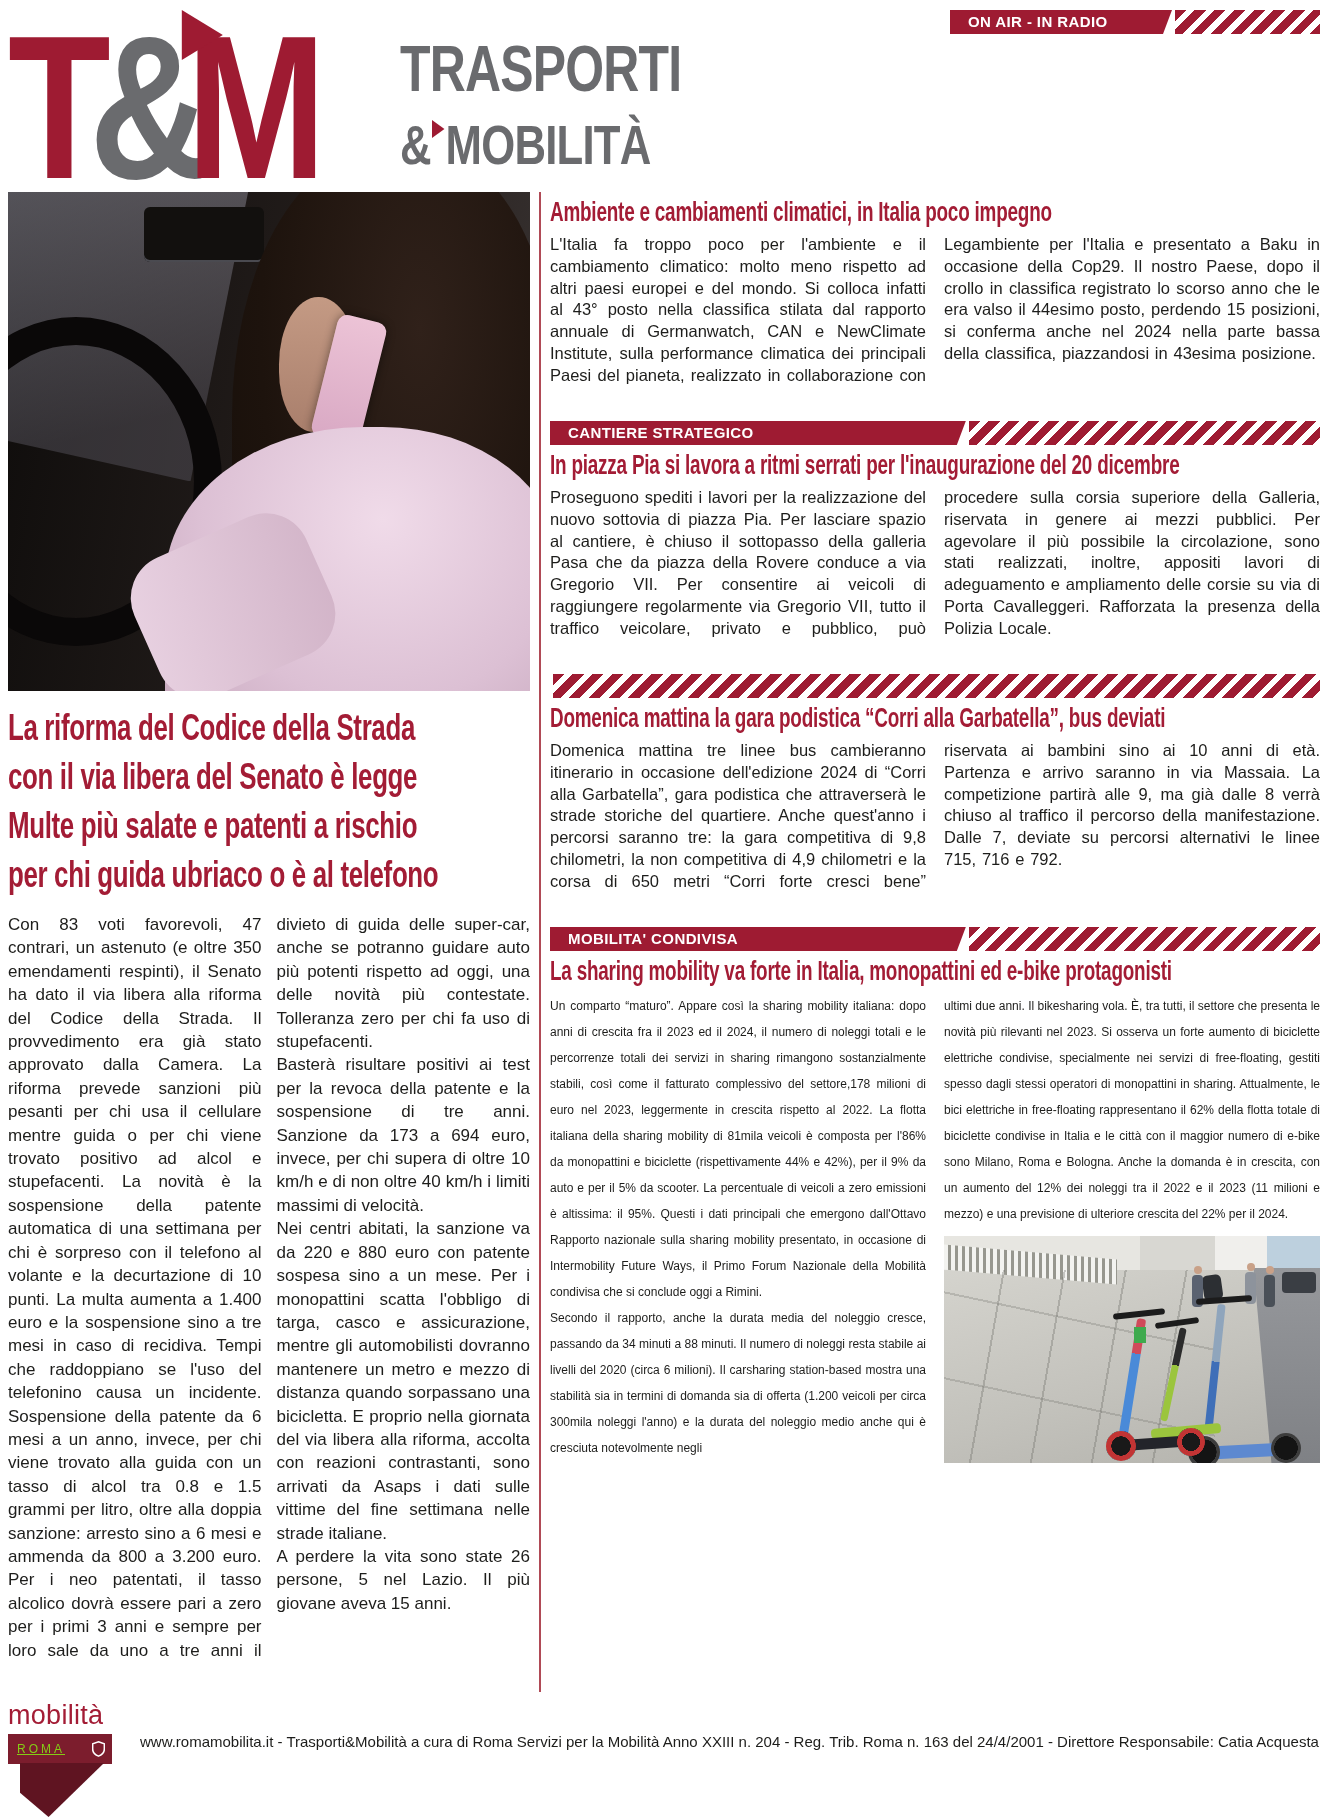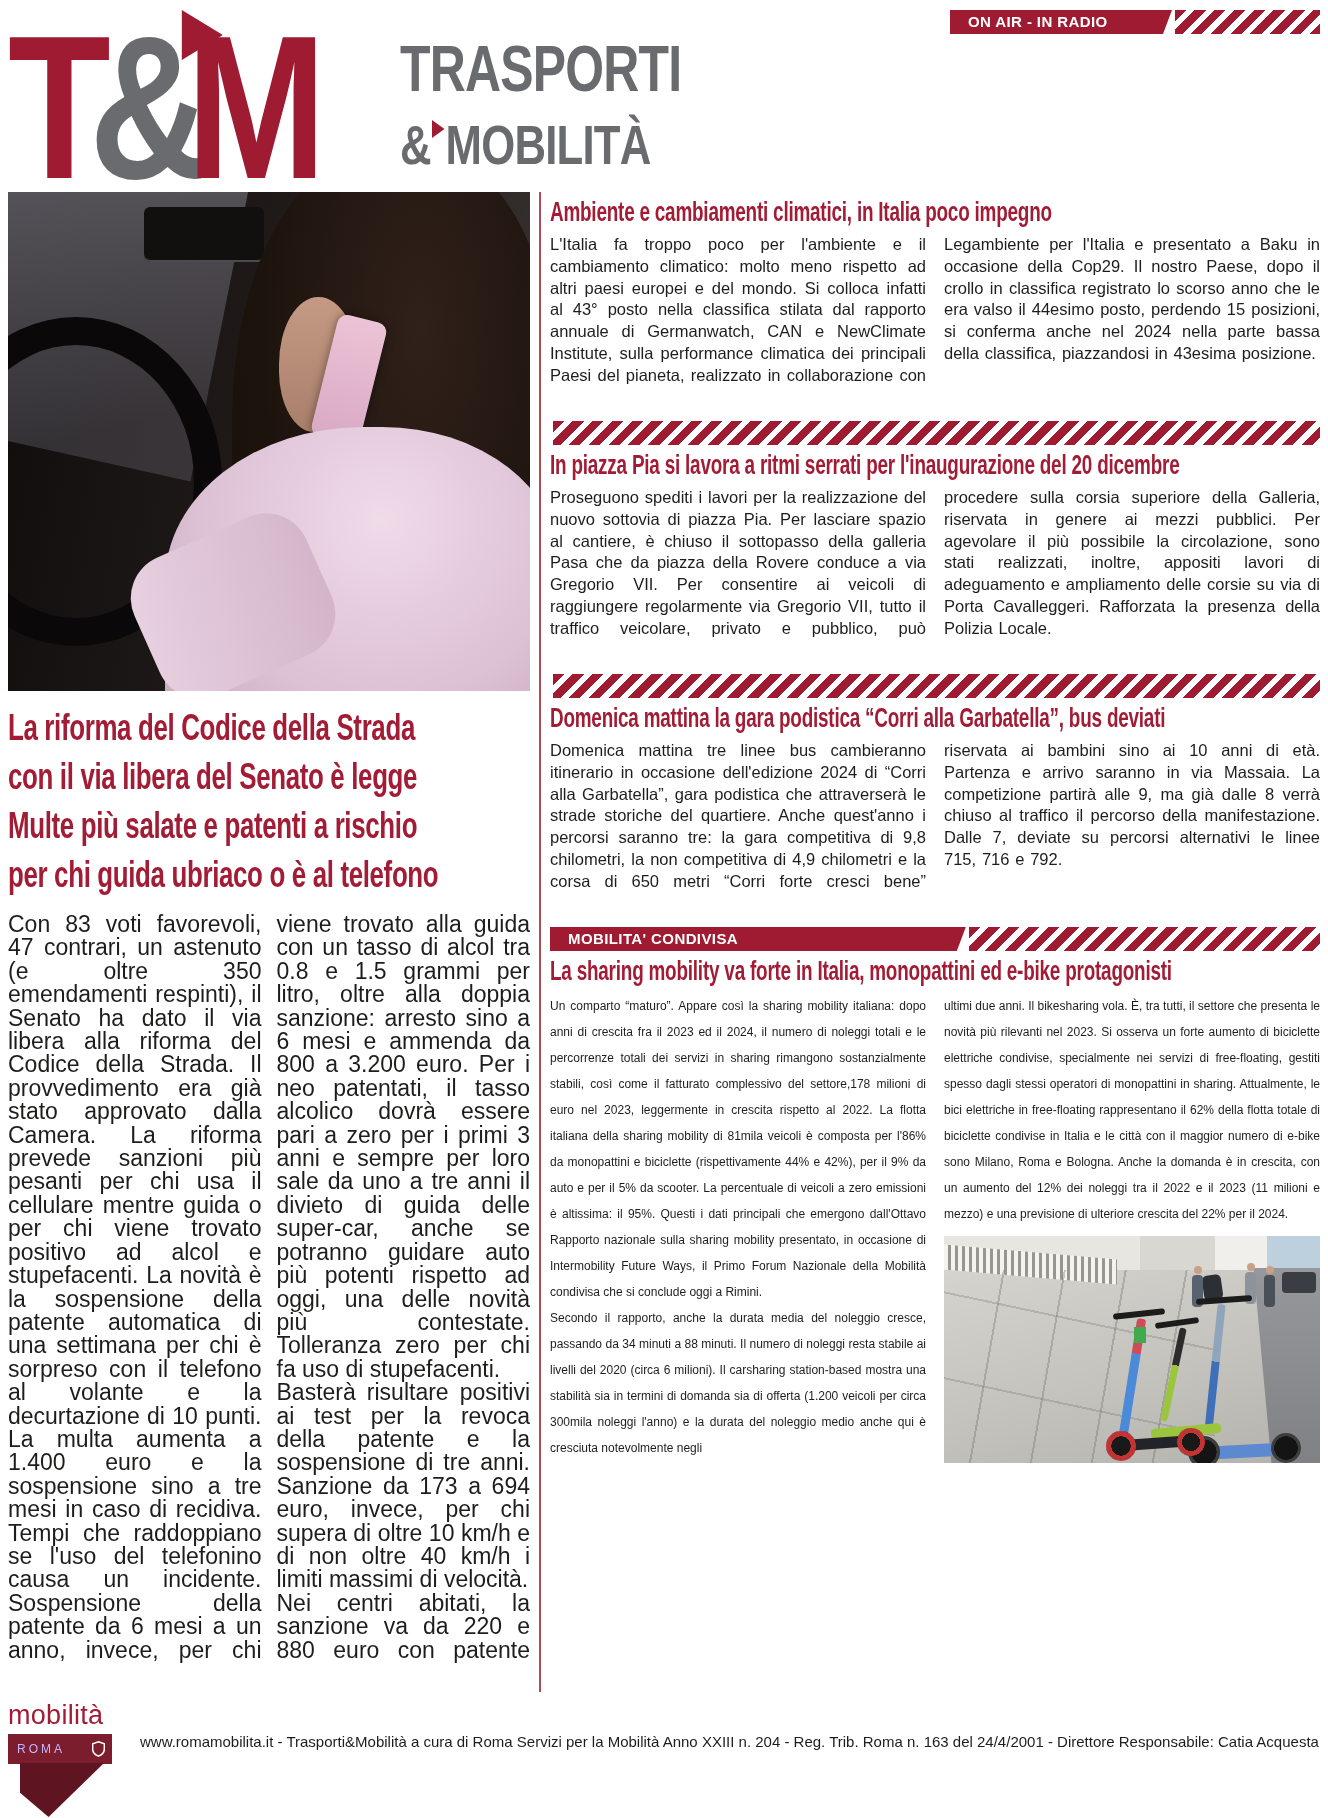--- a/index.html
+++ b/index.html
@@ -51,21 +51,21 @@
   .windshield{position:absolute;left:0;top:0;width:46%;height:58%;background:linear-gradient(165deg,#9a99a6,#55525b 75%);opacity:.5;clip-path:polygon(0 0,100% 0,76% 100%,0 86%);}
   .mirror{position:absolute;left:26%;top:3%;width:23%;height:11%;background:#12100e;border-radius:6px;box-shadow:0 -2px 0 #4a4a50 inset;}
   .wheel{position:absolute;left:-15%;top:25%;width:56%;height:66%;border:28px solid #0a0808;border-radius:50%;}
   .hair{position:absolute;right:-5%;top:-8%;width:62%;height:118%;background:radial-gradient(ellipse at 58% 30%,#30211a 0%,#1d130d 60%,#150e09 100%);border-radius:45% 40% 40% 45%;}
   .face{position:absolute;right:33%;top:21%;width:15%;height:27%;background:linear-gradient(#c49a84,#a97f6c);border-radius:50% 50% 45% 45%;}
   .phone{position:absolute;right:30%;top:25%;width:9.5%;height:25%;background:linear-gradient(#ecc3d6,#d9a9c4);border-radius:10px;transform:rotate(14deg);box-shadow:0 0 10px rgba(0,0,0,.45);}
   .shirt{position:absolute;right:-6%;bottom:-9%;width:76%;height:62%;background:radial-gradient(ellipse at 55% 30%,#f0dbe9,#dcc0d4 60%,#c5a6bb);border-radius:50% 45% 0 0;}
   .arm{position:absolute;left:25%;bottom:2%;width:36%;height:30%;background:linear-gradient(100deg,#e8d1e1,#d2b4c8);border-radius:44px;transform:rotate(-24deg);}
 
   .big-headline{margin-top:12px;color:var(--red-bright);font-weight:700;font-size:37px;line-height:49px;letter-spacing:-.5px;transform:scaleX(.70);transform-origin:0 0;width:143%;white-space:nowrap;}
-  .left-body{margin-top:14px;height:770px;column-count:2;column-gap:15px;column-fill:auto;overflow:hidden;font-size:23px;line-height:23.4px;text-align:justify;hyphens:auto;}
+  .left-body{margin-top:14px;height:770px;column-count:2;column-gap:15px;column-fill:auto;overflow:hidden;font-size:17px;line-height:23.4px;text-align:justify;hyphens:auto;}
   .left-body p{margin:0;}
 
   .section{margin-bottom:13px;}
   .section .taglabel{width:54%;}
   .headline2{margin:5px 0 6px 0;color:var(--red-bright);font-weight:700;font-size:27px;letter-spacing:-.3px;transform:scaleX(.70);transform-origin:0 0;width:143%;white-space:nowrap;}
   .body2{height:174px;column-count:2;column-gap:18px;column-fill:auto;overflow:hidden;font-size:16.5px;line-height:21.8px;text-align:justify;hyphens:auto;word-spacing:1.2px;}
   .share-cols{display:flex;gap:18px;}
   .share-col{flex:1;min-width:0;font-size:12px;line-height:26px;text-align:justify;hyphens:auto;}
   .share-col p{margin:0;}
 
@@ -99,21 +99,21 @@
   .s2-bar1{left:67%;top:27%;width:56px;transform:rotate(-4deg);}
   .s3-stem{left:60%;top:40%;width:7px;height:95px;background:linear-gradient(#2c2c2c 0 40%,#9bc53d 40%);transform:rotate(12deg);}
   .s3-deck{left:55%;bottom:12%;width:70px;height:10px;background:#9bc53d;transform:rotate(-5deg);}
   .s3-bar1{left:56%;top:37%;width:44px;transform:rotate(-8deg);}
   .s1-tag{position:absolute;left:50.5%;top:40%;width:12px;height:16px;background:#3faa4e;}
 
   
   footer{display:flex;padding:8px 8px 0 8px;align-items:flex-start;}
   .flogo{position:relative;width:118px;height:118px;}
   .fm{color:var(--red-bright);font-size:27px;letter-spacing:.3px;}
-  .ribbon{position:relative;margin-top:3px;width:104px;height:30px;background:#7c1d2d;color:#c4b5fd;display:flex;align-items:center;padding:0 7px 0 9px;}
+  .ribbon{position:relative;margin-top:3px;width:104px;height:30px;background:#7c1d2d;color:#84cc16;display:flex;align-items:center;padding:0 7px 0 9px;text-decoration:underline;}
   .ribbon .city{font-size:12px;letter-spacing:3px;}
   .ribbon svg{margin-left:auto;}
   .ribbon-tail{position:absolute;left:12px;top:63px;width:84px;height:54px;background:#5f1421;clip-path:polygon(0 0,100% 0,34% 100%,0 55%);}
   .ftext{margin-left:14px;padding-top:28px;font-size:15px;line-height:27px;color:var(--ink);}
 </style>
 </head>
 <body>
 
 <div class="page">
 
@@ -166,20 +166,21 @@
 
     <div class="right-col">
 
       <section class="section">
         <h2 class="headline2">Ambiente e cambiamenti climatici, in Italia poco impegno</h2>
         <div class="body2">L'Italia fa troppo poco per l'ambiente e il cambiamento climatico: molto meno rispetto ad altri paesi europei e del mondo. Si colloca infatti al 43° posto nella classifica stilata dal rapporto annuale di Germanwatch, CAN e NewClimate Institute, sulla performance climatica dei principali Paesi del pianeta, realizzato in collaborazione con Legambiente per l'Italia e presentato a Baku in occasione della Cop29. Il nostro Paese, dopo il crollo in classifica registrato lo scorso anno che le era valso il 44esimo posto, perdendo 15 posizioni, si conferma anche nel 2024 nella parte bassa della classifica, piazzandosi in 43esima posizione.</div>
       </section>
 
       <section class="section">
         <div class="tagbar">
+          <div class="taglabel">CANTIERE STRATEGICO</div>
           <div class="stripes"></div>
         </div>
         <h2 class="headline2">In piazza Pia si lavora a ritmi serrati per l'inaugurazione del 20 dicembre</h2>
         <div class="body2">Proseguono spediti i lavori per la realizzazione del nuovo sottovia di piazza Pia. Per lasciare spazio al cantiere, è chiuso il sottopasso della galleria Pasa che da piazza della Rovere conduce a via Gregorio VII. Per consentire ai veicoli di raggiungere regolarmente via Gregorio VII, tutto il traffico veicolare, privato e pubblico, può procedere sulla corsia superiore della Galleria, riservata in genere ai mezzi pubblici. Per agevolare il più possibile la circolazione, sono stati realizzati, inoltre, appositi lavori di adeguamento e ampliamento delle corsie su via di Porta Cavalleggeri. Rafforzata la presenza della Polizia Locale.</div>
       </section>
 
       <section class="section">
         <div class="tagbar">
           <div class="stripes"></div>
         </div>

